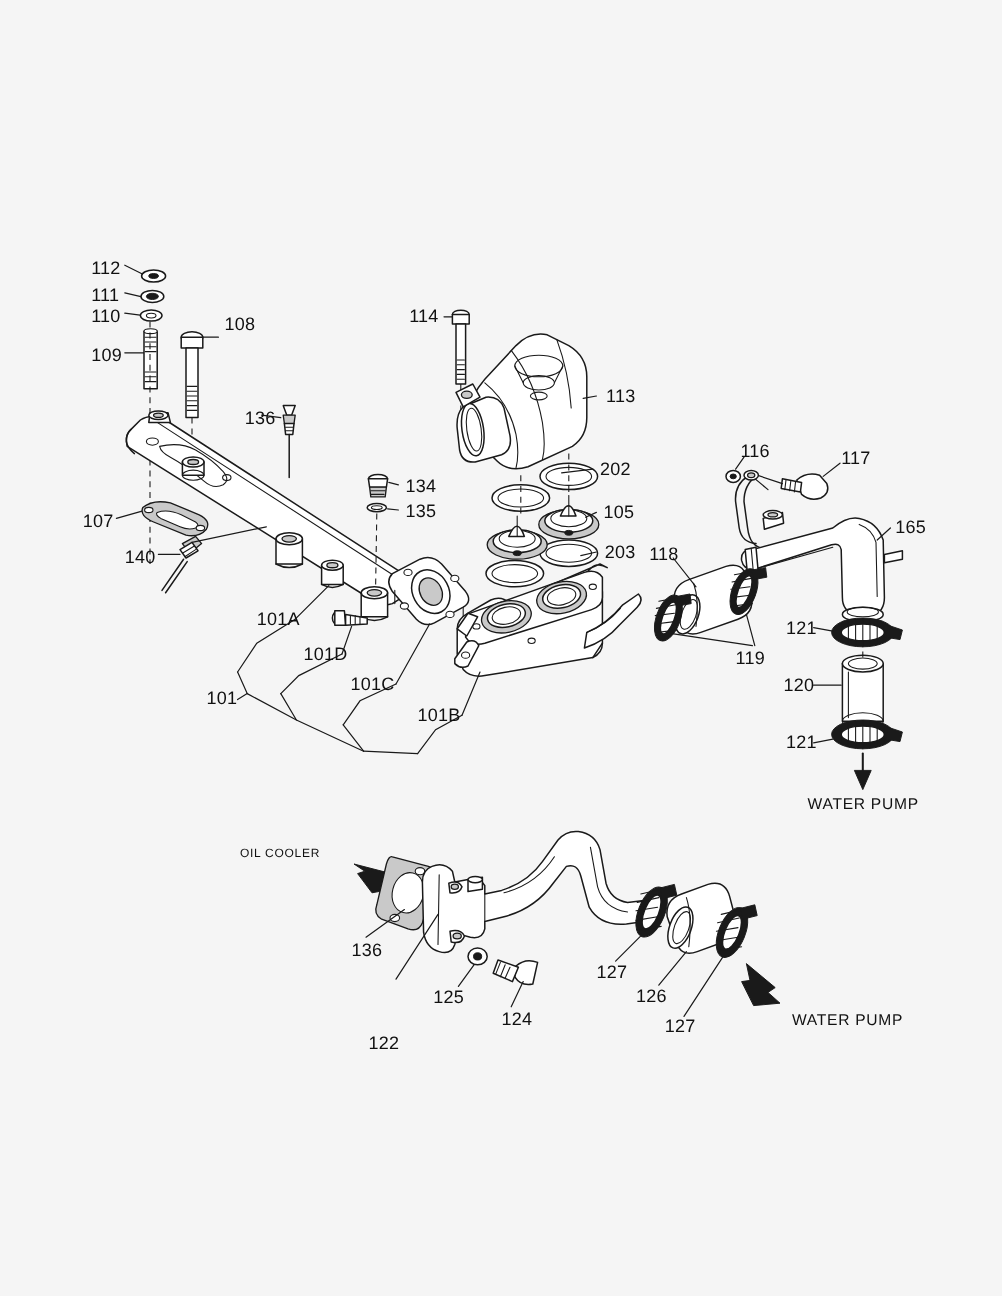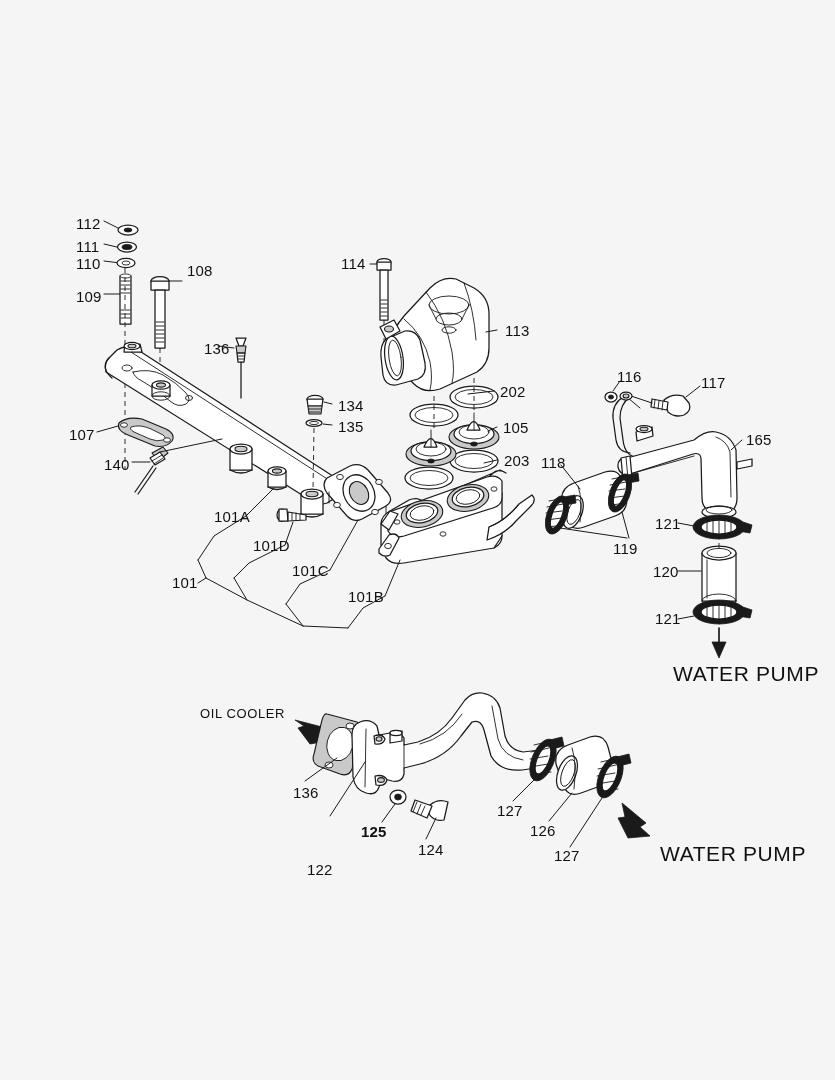--- a/index.html
+++ b/index.html
@@ -15,22 +15,22 @@
   svg#diagram{position:absolute;left:0;top:0;width:835px;height:1080px;display:block;}
   .lbl{
     position:absolute;
     font-family:"Liberation Sans","DejaVu Sans",sans-serif;
     font-size:15px;
     color:#111;
     white-space:nowrap;
     letter-spacing:0.2px;
     line-height:1;
   }
-  .lbl.wp{font-size:21px;letter-spacing:0.6px;}
-  .lbl.oc{font-size:13px;letter-spacing:0.6px;}
+  .lbl.wp{font-size:13px;letter-spacing:0.6px;}
+  .lbl.oc{font-size:10px;letter-spacing:0.6px;}
 </style>
 </head>
 <body>
 
 <div id="sheet">
 
   <svg id="diagram" viewBox="0 0 835 1080">
     <defs>
       <style>
         .ln{fill:none;stroke:#1a1a1a;stroke-width:1.25;stroke-linecap:round;stroke-linejoin:round;}
@@ -516,21 +516,21 @@
   <div class="lbl" style="left:541px;top:455px;">118</div>
   <div class="lbl" style="left:613px;top:541px;">119</div>
   <div class="lbl" style="left:617px;top:369px;">116</div>
   <div class="lbl" style="left:701px;top:375px;">117</div>
   <div class="lbl" style="left:746px;top:432px;">165</div>
   <div class="lbl" style="left:655px;top:516px;">121</div>
   <div class="lbl" style="left:653px;top:564px;">120</div>
   <div class="lbl" style="left:655px;top:611px;">121</div>
   <div class="lbl" style="left:293px;top:785px;">136</div>
   <div class="lbl" style="left:307px;top:818px;margin-top:44px;">122</div>
-  <div class="lbl" style="left:361px;top:824px;font-weight:bold;">125</div>
+  <div class="lbl" style="left:361px;top:824px;">125</div>
   <div class="lbl" style="left:398px;top:842px;margin-left:20px;">124</div>
   <div class="lbl" style="left:497px;top:803px;">127</div>
   <div class="lbl" style="left:530px;top:823px;">126</div>
   <div class="lbl" style="left:554px;top:848px;">127</div>
 
   <div class="lbl oc" style="left:200px;top:707px;">OIL COOLER</div>
   <div class="lbl wp" style="left:673px;top:663px;">WATER PUMP</div>
   <div class="lbl wp" style="left:660px;top:843px;">WATER PUMP</div>
 
 </div>

